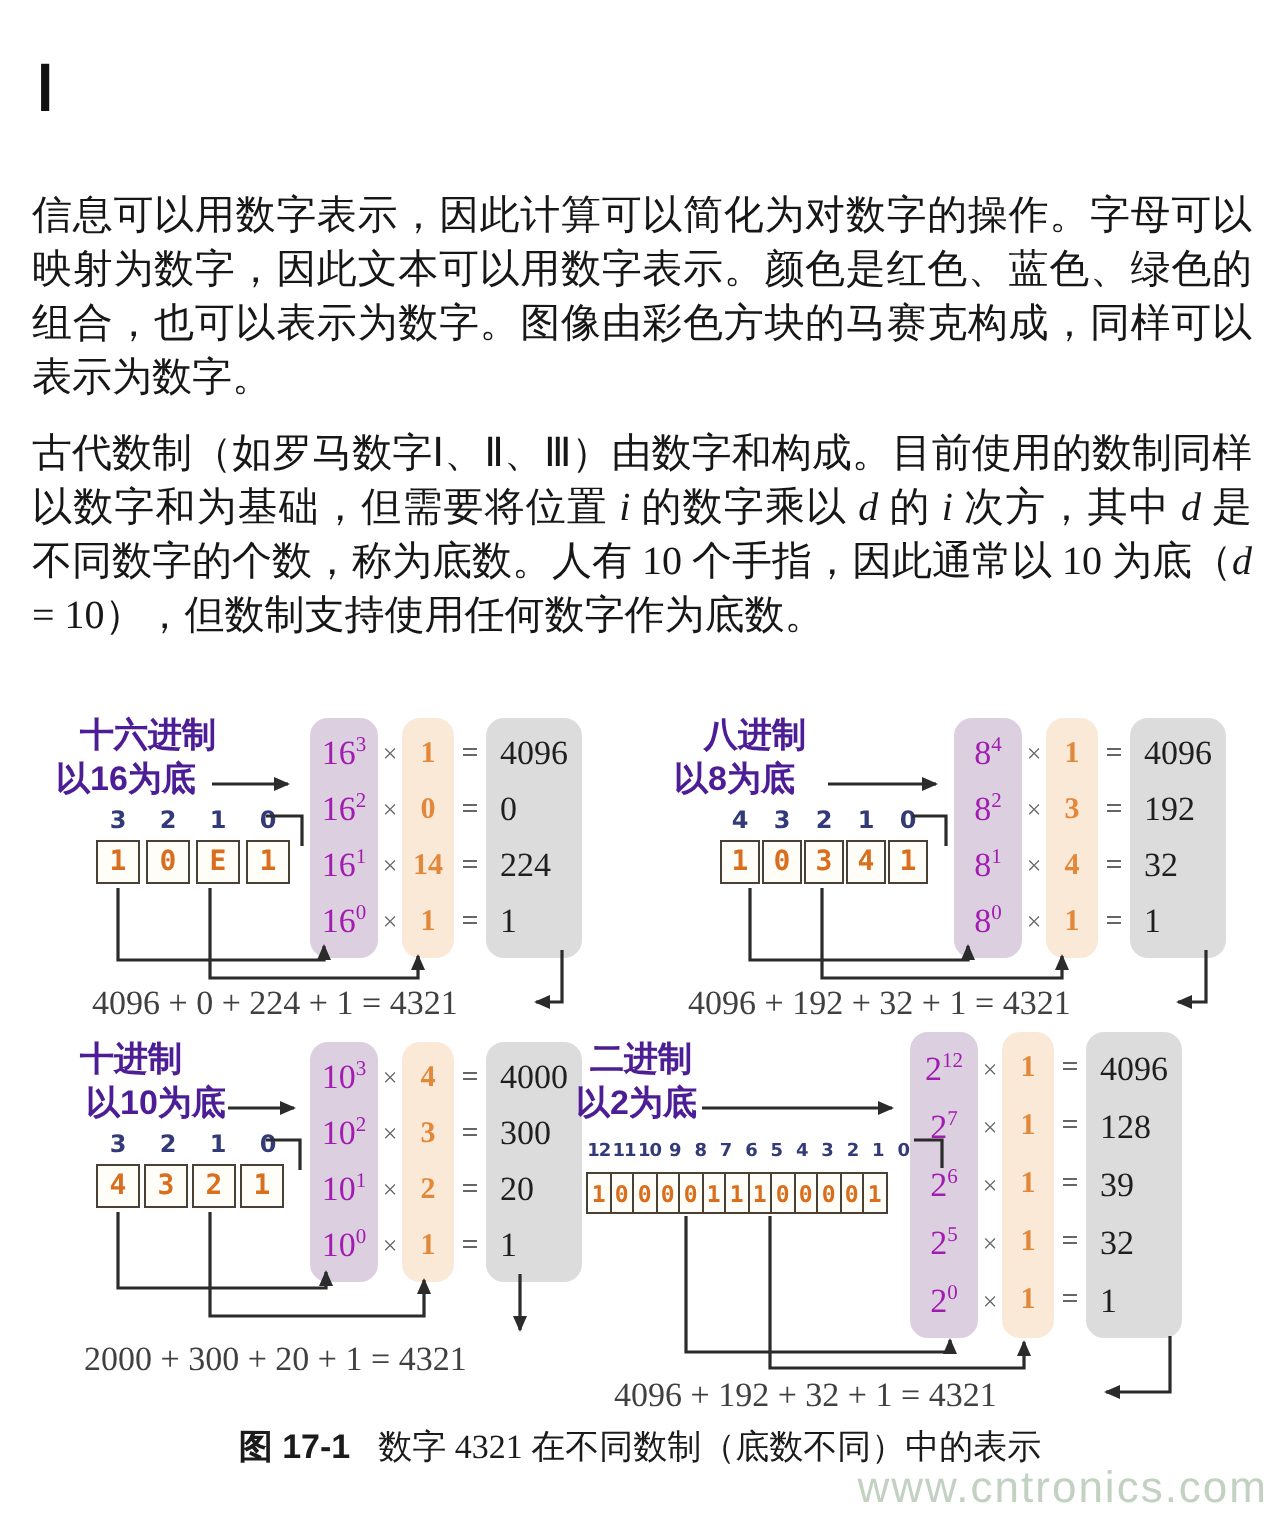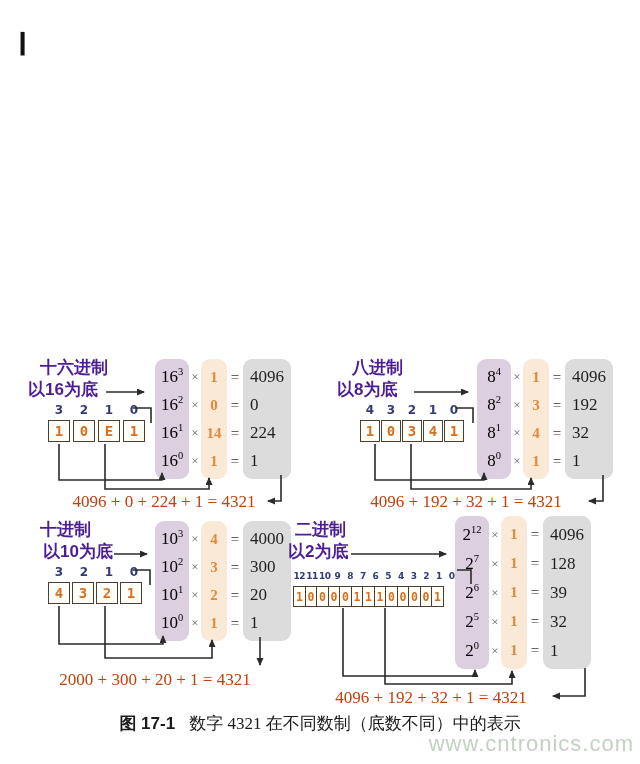--- a/index.html
+++ b/index.html
@@ -53,44 +53,46 @@
   .strip{position:absolute;top:-4px;bottom:-4px;border-radius:9px}
   .strip.pow-bg{left:0;width:34px;background:#dbcfe0}
   .strip.mult-bg{left:46px;width:26px;background:#fbe9d8}
   .strip.res-bg{left:88px;width:48px;background:#dcdcdc}
   .crow{
     position:relative;display:grid;
     grid-template-columns:34px 12px 26px 16px 48px;
     align-items:center;height:28px;
   }
   .quad.binary .crow{height:29px}
-  .pow-cell{text-align:center;font-size:17px;color:#000000;white-space:nowrap}
+  .pow-cell{text-align:center;font-size:17px;color:#a21caf;white-space:nowrap}
   .pow-cell sup{font-size:10.5px;vertical-align:super;line-height:0}
   .op{text-align:center;color:#666;font-size:13px}
   .op.eq{color:#333;font-size:15px}
   .mult-cell{text-align:center;color:#e2883a;font-weight:bold;font-size:15px}
   .res-cell{padding-left:7px;font-size:17px;color:#1f1f1f}
-  .sum{position:absolute;font-size:17px;color:#c2410c;text-align:center;white-space:nowrap}
+  .sum{position:absolute;font-size:17px;color:#404040;white-space:nowrap}
   .plumb{position:absolute;left:0;top:0;width:100%;height:100%;pointer-events:none}
   .plumb polyline{fill:none;stroke:#2b2b2b;stroke-width:1.6}
   
   .caption{position:absolute;left:0;right:0;top:712px;text-align:center;font-size:17px;color:#1b1b1b}
   .caption .cap-label{font-family:"Liberation Sans",sans-serif;font-weight:bold;margin-right:14px}
   .watermark{
     position:absolute;right:6px;top:731px;
     font-family:"Liberation Sans",sans-serif;font-size:22px;color:#c3d1c2;letter-spacing:1px;
   }
 </style>
 </head>
 <body>
 
 <div class="content">
   <h1 class="page-title">
     <span class="numeral">Ⅰ</span>
   </h1>
+  <p class="para">信息可以用数字表示，因此计算可以简化为对数字的操作。字母可以映射为数字，因此文本可以用数字表示。颜色是红色、蓝色、绿色的组合，也可以表示为数字。图像由彩色方块的马赛克构成，同样可以表示为数字。</p>
+  <p class="para"><span>古代数制（如罗马数字Ⅰ、Ⅱ、Ⅲ）由数字和构成。目前使用的数制同样以数字和为基础，但需要将位置 </span><i>i</i><span> 的数字乘以 </span><i>d</i><span> 的 </span><i>i</i><span> 次方，其中 </span><i>d</i><span> 是不同数字的个数，称为底数。人有 10 个手指，因此通常以 10 为底（</span><i>d</i><span> = 10），但数制支持使用任何数字作为底数。</span></p>
 </div>
 
 <div class="quad hexadecimal" style="left:10px;top:356px;width:312px;height:158px">
   <div class="q-title" style="left:30px;top:2px">十六进制</div>
   <div class="q-sub" style="left:18px;top:24px">以16为底</div>
   <div class="idx-row" style="left:38px;top:48px;gap:3px">
     <span class="idx">3</span>
     <span class="idx">2</span>
     <span class="idx">1</span>
     <span class="idx">0</span>

